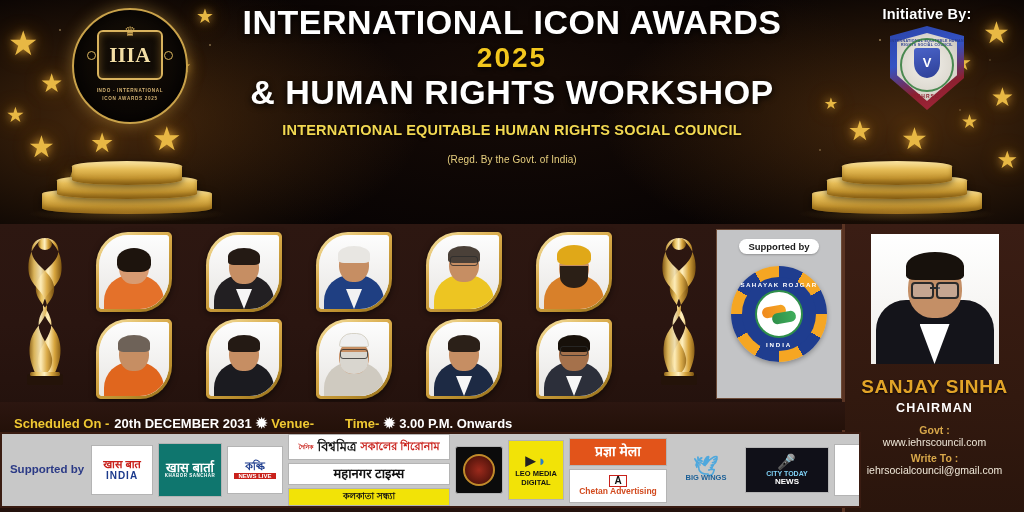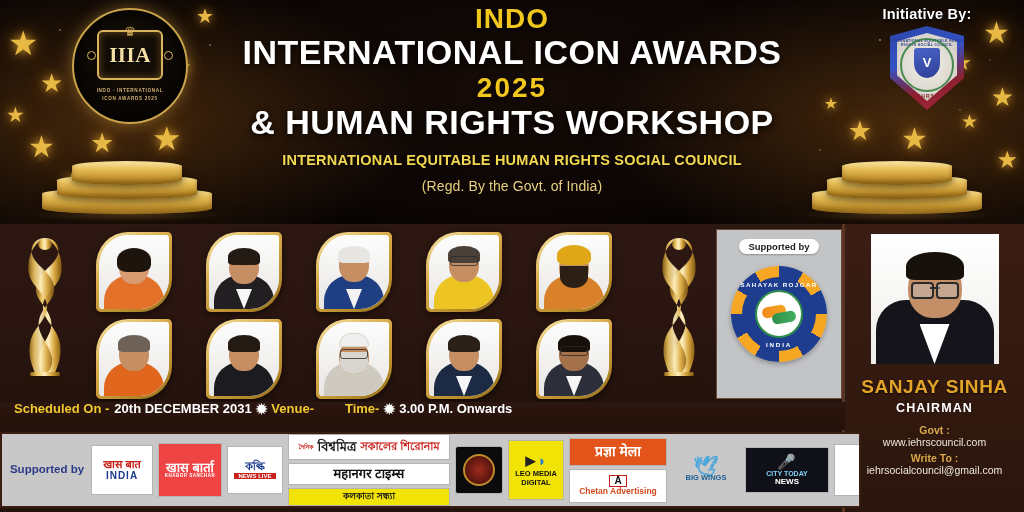--- a/index.html
+++ b/index.html
@@ -103,21 +103,21 @@
   .t-indo{font-size:28px;font-weight:700;color:#f2c71d;letter-spacing:1px;
     line-height:1.08;font-stretch:condensed;
     text-shadow:0 2px 5px rgba(0,0,0,.85);}
   .t-main{font-size:33px;font-weight:700;color:#ffffff;letter-spacing:.5px;
     line-height:1.14;transform:scaleX(1.03);
     text-shadow:0 2px 6px rgba(0,0,0,.9);}
   .t-year{font-size:28px;font-weight:700;color:#f2c71d;letter-spacing:2px;
     line-height:1.14;text-shadow:0 2px 5px rgba(0,0,0,.85);}
   .t-sub{font-size:14.5px;font-weight:700;color:#f2d851;letter-spacing:.2px;
     margin-top:11px;text-shadow:0 1px 3px rgba(0,0,0,.9);}
-  .t-regd{font-size:14px;color:#e7cf7f;margin-top:10px;letter-spacing:.1px;}
+  .t-regd{font-size:10px;color:#e7cf7f;margin-top:16px;letter-spacing:.1px;}
 
   
   .body-area{position:absolute;left:0;top:224px;width:1024px;height:182px;
     background:linear-gradient(180deg,#2d1711 0%,#2a1510 55%,#24120d 100%);}
 
   .trophy{position:absolute;width:62px;height:160px;}
   .trophy svg{display:block;}
 
   .grid{position:absolute;left:96px;top:232px;width:550px;
     display:grid;grid-template-columns:repeat(5,92px);grid-auto-rows:81px;
@@ -200,38 +200,38 @@
     letter-spacing:.6px;text-shadow:0 1px 2px rgba(0,0,0,.8);}
   .chair-role{margin-top:3px;font-size:12.5px;font-weight:700;color:#ffffff;letter-spacing:1.1px;}
   .chair-org{margin-top:3px;font-size:12.5px;color:#f1efe9;letter-spacing:.2px;}
   .chair-lbl{margin-top:9px;font-size:10.5px;font-weight:700;color:#d9a84a;}
   .chair-val{font-size:10.5px;color:#efe7d8;}
   .chair-lbl2{margin-top:4px;font-size:10.5px;font-weight:700;color:#d9a84a;}
 
   
   .schedule{position:absolute;left:0;top:402px;width:845px;height:28px;
     background:linear-gradient(180deg,#2c1610,#241109);
-    display:flex;align-items:flex-start;white-space:nowrap;overflow:hidden;}
+    display:flex;align-items:flex-end;white-space:nowrap;overflow:hidden;}
   .sch{font-size:13px;font-weight:700;line-height:1;}
   .sch.y{color:#f0c932;}
   .sch.w{color:#ffffff;}
   .sch.s{color:#ffffff;font-size:14px;padding:0 4px;}
   .sp{display:inline-block;width:5px;}
 
   
   .sponsors{position:absolute;left:0;top:432px;width:845px;height:72px;
     background:#c8c8c8;border:2px solid #3a1c12;
     display:flex;align-items:center;padding:0 6px;gap:5px;overflow:hidden;}
   .sup-by{font-size:11.5px;font-weight:700;color:#2b3a86;width:78px;
     text-align:center;line-height:1.2;flex:none;}
   .logo{background:#ffffff;border:1px solid #b4b4b4;
     display:flex;align-items:center;justify-content:center;text-align:center;
     font-weight:700;overflow:hidden;flex:none;line-height:1.05;}
   .lg-col{display:flex;flex-direction:column;gap:3px;flex:none;}
-  .l-red{background:#ef4444;color:#fff;justify-content:center;}
+  .l-red{background:#0f766e;color:#fff;justify-content:center;}
   .l-white{background:#fff;color:#c0241c;text-align:center;}
   .l-yellow{background:#f2e307;color:#111;}
   .l-black{background:#0b0b0b;color:#fff;}
   .l-orange{background:#e2541a;color:#fff;}
   .l-dark{background:#101018;color:#fff;}
 </style>
 </head>
 <body>
 
 <div id="poster">
@@ -287,21 +287,20 @@
         <div class="shield-body"></div>
         <div class="shield-inner"></div>
         <div class="shield-arc">INTERNATIONAL EQUITABLE HUMAN RIGHTS SOCIAL COUNCIL</div>
         <div class="shield-ring"></div>
         <div class="shield-core">V</div>
         <div class="shield-txt">IEHRSC</div>
       </div>
     </div>
 
     <div class="title-block">
-      <div class="t-indo">INDO</div>
       <div class="t-main">INTERNATIONAL ICON AWARDS</div>
       <div class="t-year">2025</div>
       <div class="t-main">&amp; HUMAN RIGHTS WORKSHOP</div>
       <div class="t-sub">INTERNATIONAL EQUITABLE HUMAN RIGHTS SOCIAL COUNCIL</div>
       <div class="t-regd">(Regd. By the Govt. of India)</div>
     </div>
   </div>
 
   <div class="body-area"></div>
 

